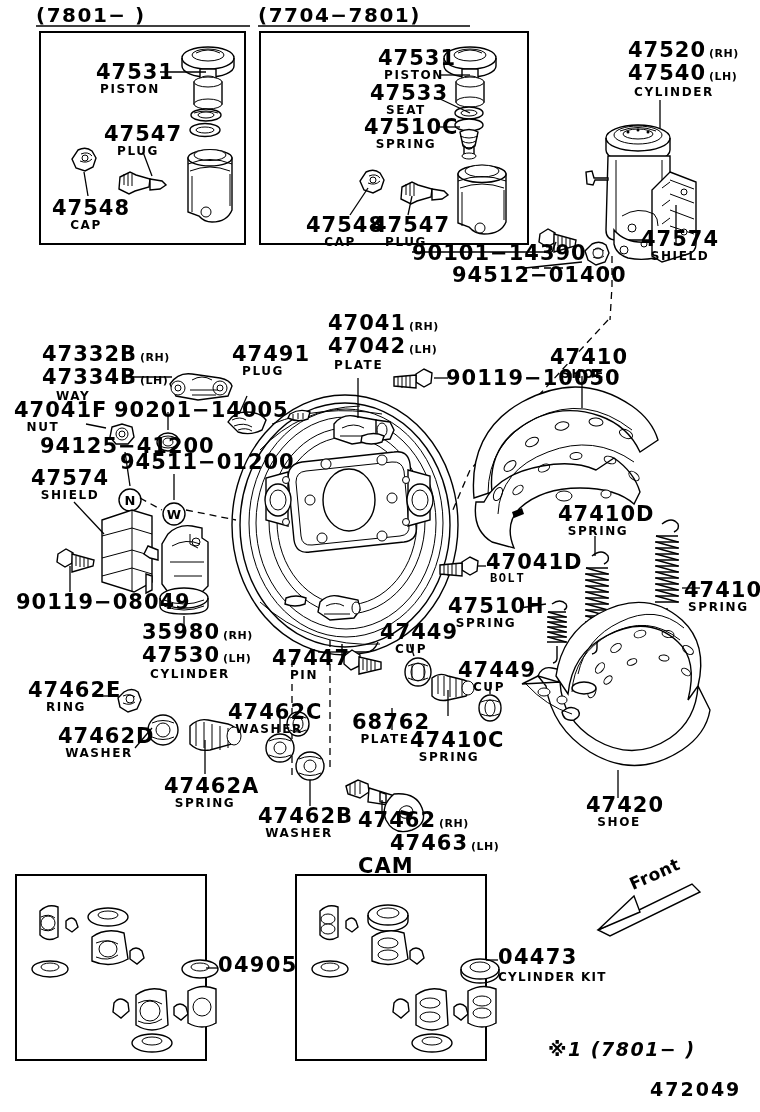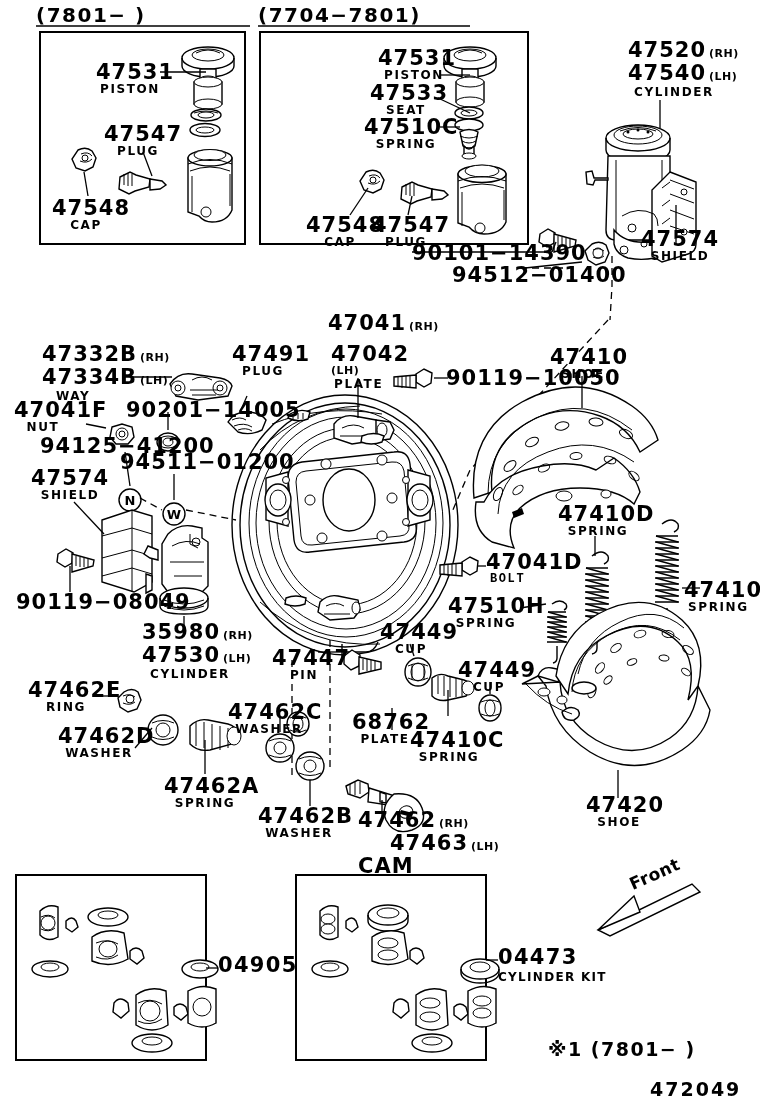--- a/index.html
+++ b/index.html
@@ -12,21 +12,21 @@
   #sheet{position:absolute;left:0;top:0;width:760px;height:1112px;}
   svg.art{position:absolute;left:0;top:0;width:760px;height:1112px;overflow:visible;}
 
   
   .lbl{position:absolute;white-space:nowrap;line-height:1;}
   .num{font-size:21px;letter-spacing:1px;font-weight:600;}
   .sub{font-size:12px;letter-spacing:1.6px;font-weight:600;}
   .side{font-size:11px;letter-spacing:.5px;font-weight:600;}
   .ctr{text-align:center;}
   .hdr{font-size:20px;letter-spacing:1.5px;font-weight:600;}
-  .foot{font-size:19px;letter-spacing:1.5px;font-weight:600;}
+  .foot{font-size:19px;letter-spacing:1.5px;font-weight:600;font-style:italic;}
   .sheetno{font-size:19px;letter-spacing:2px;font-weight:700;}
   .kitnum{font-size:21px;letter-spacing:1.3px;font-weight:600;}
   .kitsub{font-size:12px;letter-spacing:1.3px;font-weight:600;}
   .frontword{font-size:17px;letter-spacing:.5px;font-weight:600;}
   .row{display:flex;align-items:baseline;}
   .row .side{margin-left:3px;}
 </style>
 </head>
 <body>
 
@@ -644,21 +644,21 @@
         <span class="side">(LH)</span>
       </div>
   <div class="sub" style="margin-top:2px;margin-left:14px;">WAY</div>
 </div>
 
 <div class="lbl ctr" style="left:14px;top:400px;width:76px;">
   <div class="num">47041F</div>
   <div class="sub" style="margin-left:-18px;">NUT</div>
 </div>
 
-<div class="lbl num" style="left:126px;top:400px;">90201−14005</div>
+<div class="lbl num" style="left:114px;top:400px;">90201−14005</div>
 
 <div class="lbl num" style="left:40px;top:436px;">94125−41200</div>
 
 <div class="lbl num" style="left:120px;top:452px;">94511−01200</div>
 
 <div class="lbl ctr" style="left:30px;top:468px;width:80px;">
   <div class="num">47574</div>
   <div class="sub">SHIELD</div>
 </div>
 
@@ -679,21 +679,21 @@
 <div class="lbl ctr" style="left:232px;top:344px;width:62px;">
   <div class="num">47491</div>
   <div class="sub">PLUG</div>
 </div>
 
 <div class="lbl" style="left:328px;top:313px;">
   <div class="row">
         <span class="num">47041</span>
         <span class="side">(RH)</span>
       </div>
-  <div class="row" style="margin-top:10px;flex-direction:column;">
+  <div class="row" style="margin-top:2px;">
         <span class="num">47042</span>
         <span class="side">(LH)</span>
       </div>
   <div class="sub" style="margin-top:2px;margin-left:6px;">PLATE</div>
 </div>
 
 <div class="lbl num" style="left:446px;top:368px;">90119−10050</div>
 
 <div class="lbl ctr" style="left:550px;top:347px;width:66px;">
   <div class="num">47410</div>

